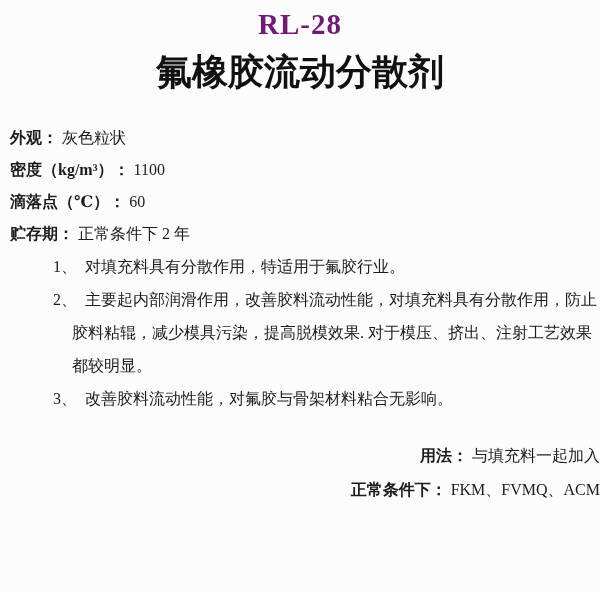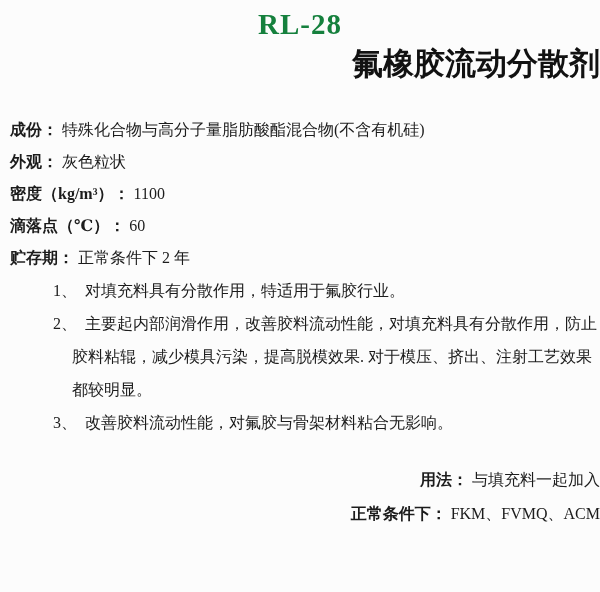--- a/index.html
+++ b/index.html
@@ -16,26 +16,26 @@
     overflow: hidden;
     box-sizing: border-box;
   }
   .doc-title {
     margin: 6px 0 0 0;
     text-align: center;
     font-size: 29px;
     line-height: 36px;
     font-weight: 600;
     letter-spacing: 1px;
-    color: #15803d;
+    color: #701a75;
   }
   .doc-subtitle {
-    margin: 2px 0 0 0;
-    text-align: right;
-    font-size: 31px;
+    margin: 10px 0 0 0;
+    text-align: center;
+    font-size: 36px;
     line-height: 40px;
     font-weight: bold;
     color: #111;
   }
   .specs { margin-top: 30px; }
   .spec-row {
     margin: 0;
     padding-left: 10px;
     font-size: 16px;
     line-height: 32px;
@@ -66,21 +66,20 @@
 </head>
 <body>
 
 <div class="page">
 
   <h1 class="doc-title">RL-28</h1>
 
   <h2 class="doc-subtitle">氟橡胶流动分散剂</h2>
 
   <div class="specs">
-    <p class="spec-row"><span class="lbl">成份：</span><span class="val">特殊化合物与高分子量脂肪酸酯混合物(不含有机硅)</span></p>
     <p class="spec-row"><span class="lbl">外观：</span><span class="val">灰色粒状</span></p>
     <p class="spec-row"><span class="lbl">密度（kg/m³）：</span><span class="val">1100</span></p>
     <p class="spec-row"><span class="lbl">滴落点（℃）：</span><span class="val">60</span></p>
     <p class="spec-row"><span class="lbl">贮存期：</span><span class="val">正常条件下 2 年</span></p>
   </div>
 
   <ul class="functions">
     <li class="func-item"><span class="func-num">1、</span><span>对填充料具有分散作用，特适用于氟胶行业。</span></li>
     <li class="func-item"><span class="func-num">2、</span><span>主要起内部润滑作用，改善胶料流动性能，对填充料具有分散作用，防止胶料粘辊，减少模具污染，提高脱模效果. 对于模压、挤出、注射工艺效果都较明显。</span></li>
     <li class="func-item"><span class="func-num">3、</span><span>改善胶料流动性能，对氟胶与骨架材料粘合无影响。</span></li>

